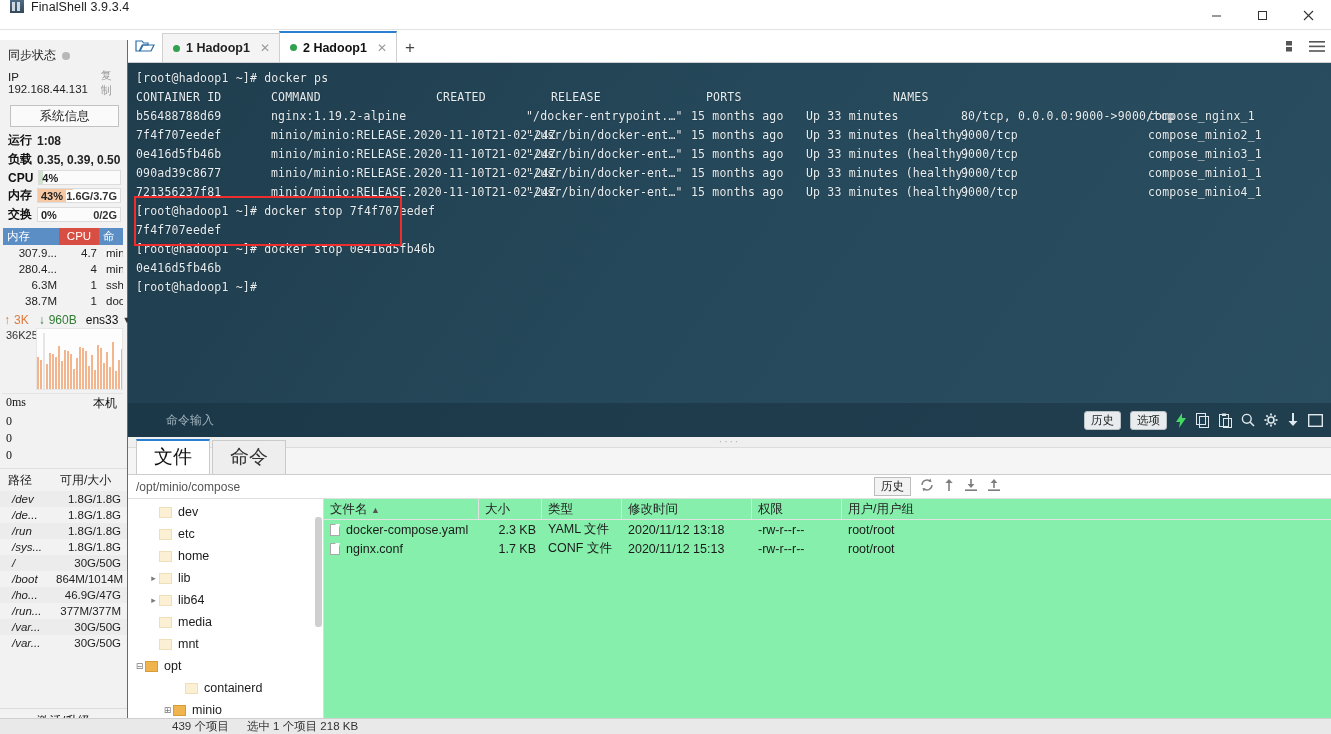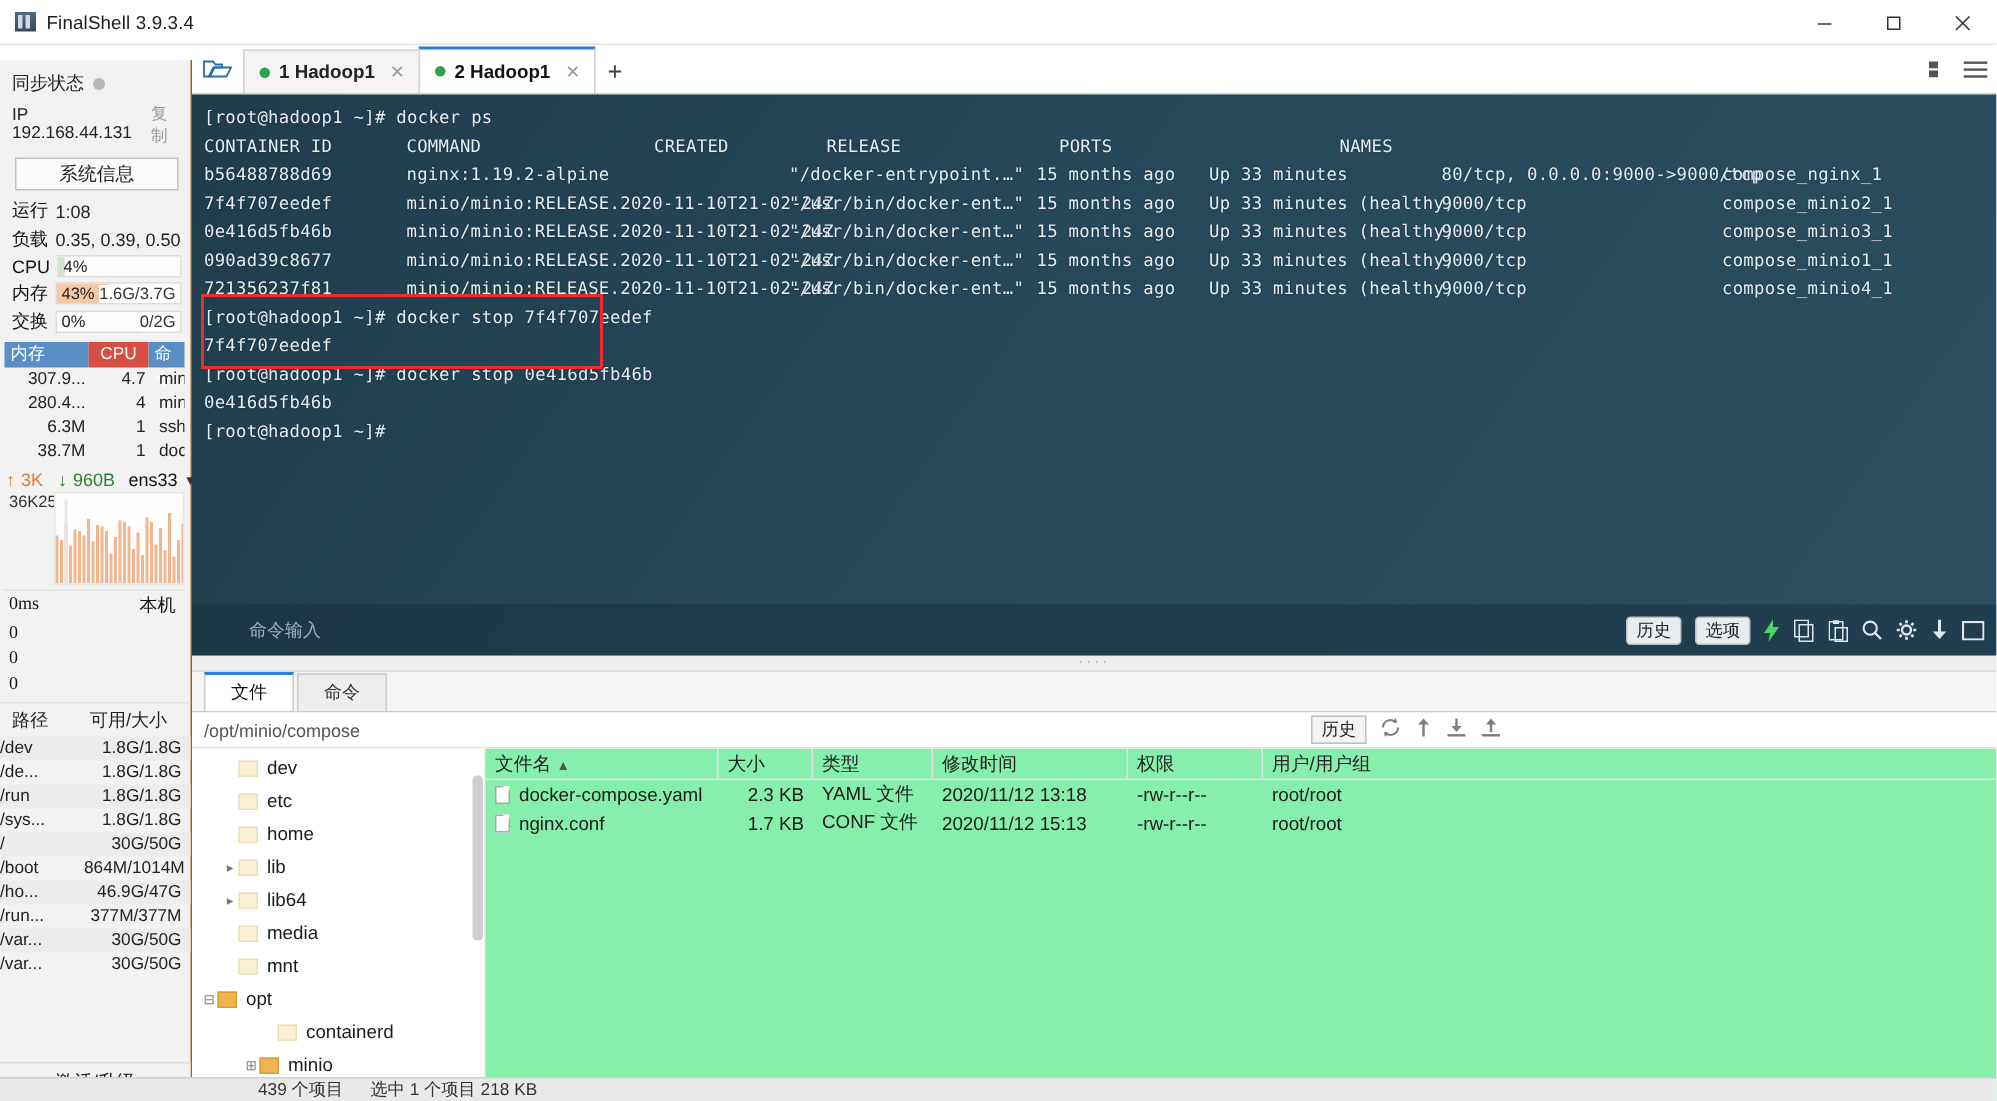--- a/index.html
+++ b/index.html
@@ -4,21 +4,21 @@
 <style>
   * { box-sizing: border-box; margin:0; padding:0; }
   html,body{ width:1331px; height:734px; overflow:hidden; }
   body{
     font-family:"Liberation Sans","DejaVu Sans",sans-serif;
     font-size:12px; color:#222; background:#ffffff;
   }
 
   
   .titlebar{
-    height:30px; background:#ffffff; display:flex; align-items:center;
+    height:30px; background:#ffffff; display:flex; 
     border-bottom:1px solid #e3e3e3; position:relative;
   }
   .app-logo{
     width:14px;height:13px;margin-left:10px;margin-right:7px;
     background:linear-gradient(180deg,#4f6c85 0%,#35485a 100%);
     position:relative; flex:none;
   }
   .app-logo:after{
     content:""; position:absolute; left:2px; top:2px; width:3px;height:9px;
     background:#cfd8e0; box-shadow:5px 0 0 #cfd8e0;
@@ -37,21 +37,21 @@
     display:flex; flex-direction:column; position:relative;margin-top:10px;
   }
   .sb-sync{ padding:7px 6px 3px 8px; display:flex; align-items:center; gap:6px;}
   .sb-sync .dot{ width:8px;height:8px;border-radius:50%;background:#b8b8b8;display:inline-block;}
   .sb-ip{ padding:1px 6px 4px 8px; display:flex; align-items:center; gap:6px; font-size:11.5px;}
   .copy-btn{ color:#9a9a9a; font-size:11px; }
   .sysinfo-btn{
     margin:3px 8px 4px 10px; height:22px; border:1px solid #c2c2c2; background:#fafafa;
     display:flex;align-items:center;justify-content:center;font-size:12.5px;color:#222;
   }
-  .kv{ display:flex; align-items:center; padding:1px 6px 1px 8px; font-size:12px; gap:5px;}
+  .kv{ display:flex; align-items:center; padding:1px 6px 1px 8px; font-size:12px; gap:5px;font-weight:bold;}
   .kv .k{ color:#111; }
   .meter{
     position:relative; flex:1; height:15px; background:#fbfbfb; border:1px solid #dcdcdc;
     display:flex; align-items:center; overflow:hidden;
   }
   .meter .fill{ position:absolute; left:0; top:0; bottom:0; }
   .meter .lbl{ position:relative; padding-left:3px; font-size:11px; color:#222;}
   .meter .right{ position:absolute; right:3px; font-size:11px; color:#333;}
 
   .proc-head{
@@ -77,21 +77,21 @@
   .lat-box{ margin:3px 4px 0 2px; border-top:1px solid #e3e3e3; }
   .lat-row{ display:flex; justify-content:space-between; font-size:12px; padding:1px 6px 1px 4px;font-family:Liberation Serif, serif;}
   .lat-v{ color:#111; }
   .lat-loc{ color:#111; }
 
   .disk-head{ display:flex; font-size:12px; padding:3px 4px 2px 4px; border-top:1px solid #e0e0e0;
               margin-top:4px;}
   .disk-head .p{ flex:0 0 56px; padding-left:4px;}
   .disk-head .s{ flex:1; }
   .disk-row{ display:flex; font-size:11.5px; line-height:16px; }
-  .disk-row .p{ flex:0 0 56px; padding-left:0; color:#222; white-space:nowrap; overflow:hidden;}
+  .disk-row .p{ flex:0 0 56px; padding-left:12px; color:#222; white-space:nowrap; overflow:hidden;font-style:italic;}
   .disk-row .s{ flex:1; text-align:right; padding-right:6px; color:#222; position:relative;}
   .disk-row:nth-child(odd){ background:#ececec; }
 
   .activate{
     margin-top:auto; height:26px; display:flex;align-items:center;justify-content:center;
     font-size:12.5px; color:#1a1a1a; border-top:1px solid #dcdcdc; background:#f2f2f2;
   }
 
   
   .right{ flex:1; display:flex; flex-direction:column; min-width:0; background:#fff;}
@@ -138,21 +138,21 @@
   .ticon{ color:#dfe8ec; font-size:13px; display:flex;align-items:center;}
 
   .hsplit{ height:11px; background:#efefef; display:flex; align-items:center; justify-content:center;
            border-bottom:1px solid #dcdcdc;}
   .hsplit .grip{ color:#b0b0b0; font-size:10px; letter-spacing:2px; line-height:4px;}
 
   
   .filepanel{ flex:1; display:flex; flex-direction:column; background:#fff; min-height:0;}
   .fp-tabs{ height:27px; display:flex; align-items:flex-end; background:#f5f5f5;
             border-bottom:1px solid #cccccc; padding-left:8px;}
-  .fp-tab{ padding:3px 17px 4px 17px; font-size:12px; border:1px solid #cacaca; border-bottom:none;
+  .fp-tab{ padding:3px 17px 4px 17px; font-size:19px; border:1px solid #cacaca; border-bottom:none;
            background:#eeeeee; color:#333; margin-right:2px;}
   .fp-tab.active{ background:#ffffff; color:#111; border-top:2px solid #2b7fd1; font-weight:normal;}
   .fp-path{ height:24px; display:flex; align-items:center; border-bottom:1px solid #e0e0e0;
             font-size:12px; color:#555; padding-left:8px; position:relative; background:#fff;}
   .fp-tools{ position:absolute; right:330px; display:flex; align-items:center; gap:9px;}
   .fp-hist{ border:1px solid #bdbdbd; background:#f3f3f3; font-size:11.5px; padding:1px 6px; color:#222;}
   .fpicon{ color:#7d7d7d; font-size:13px;}
 
   .fp-body{ flex:1; display:flex; min-height:0; }
   .tree{ width:196px; flex:none; border-right:1px solid #dcdcdc; overflow:hidden;

